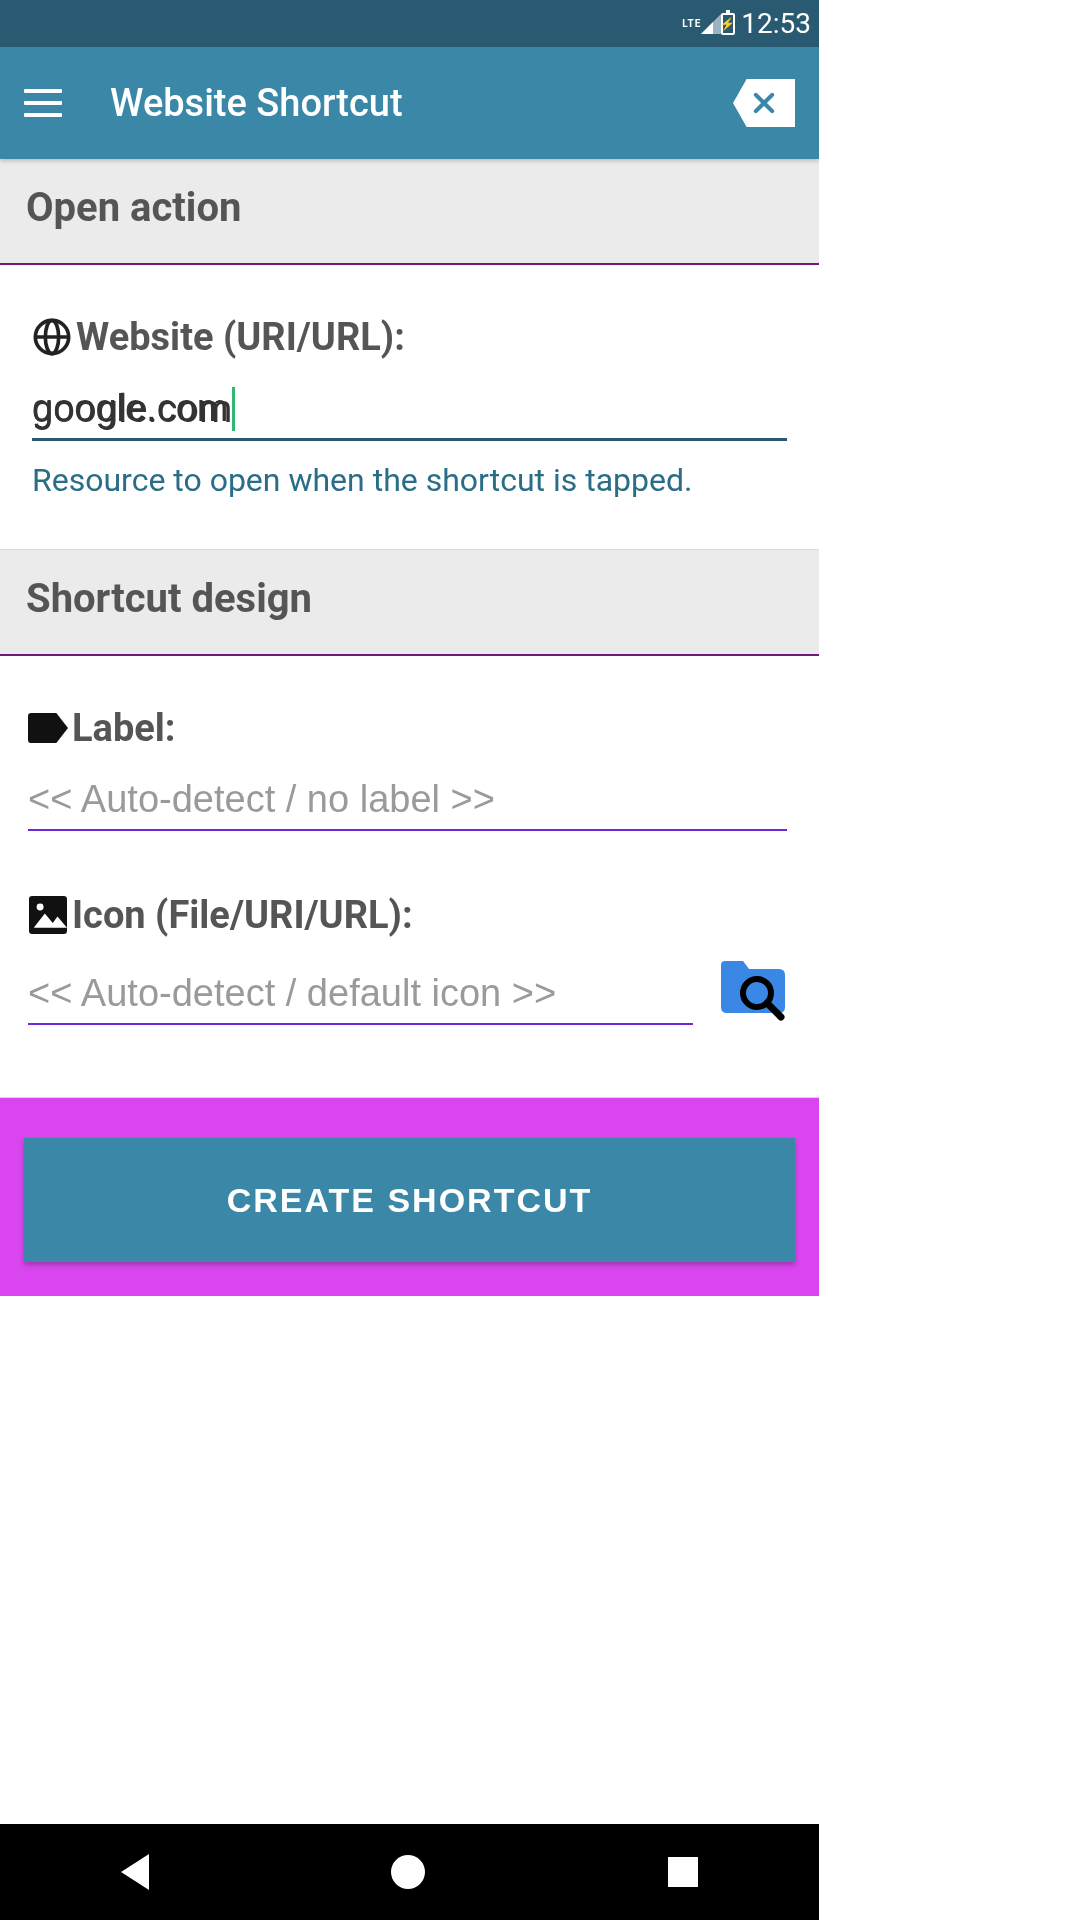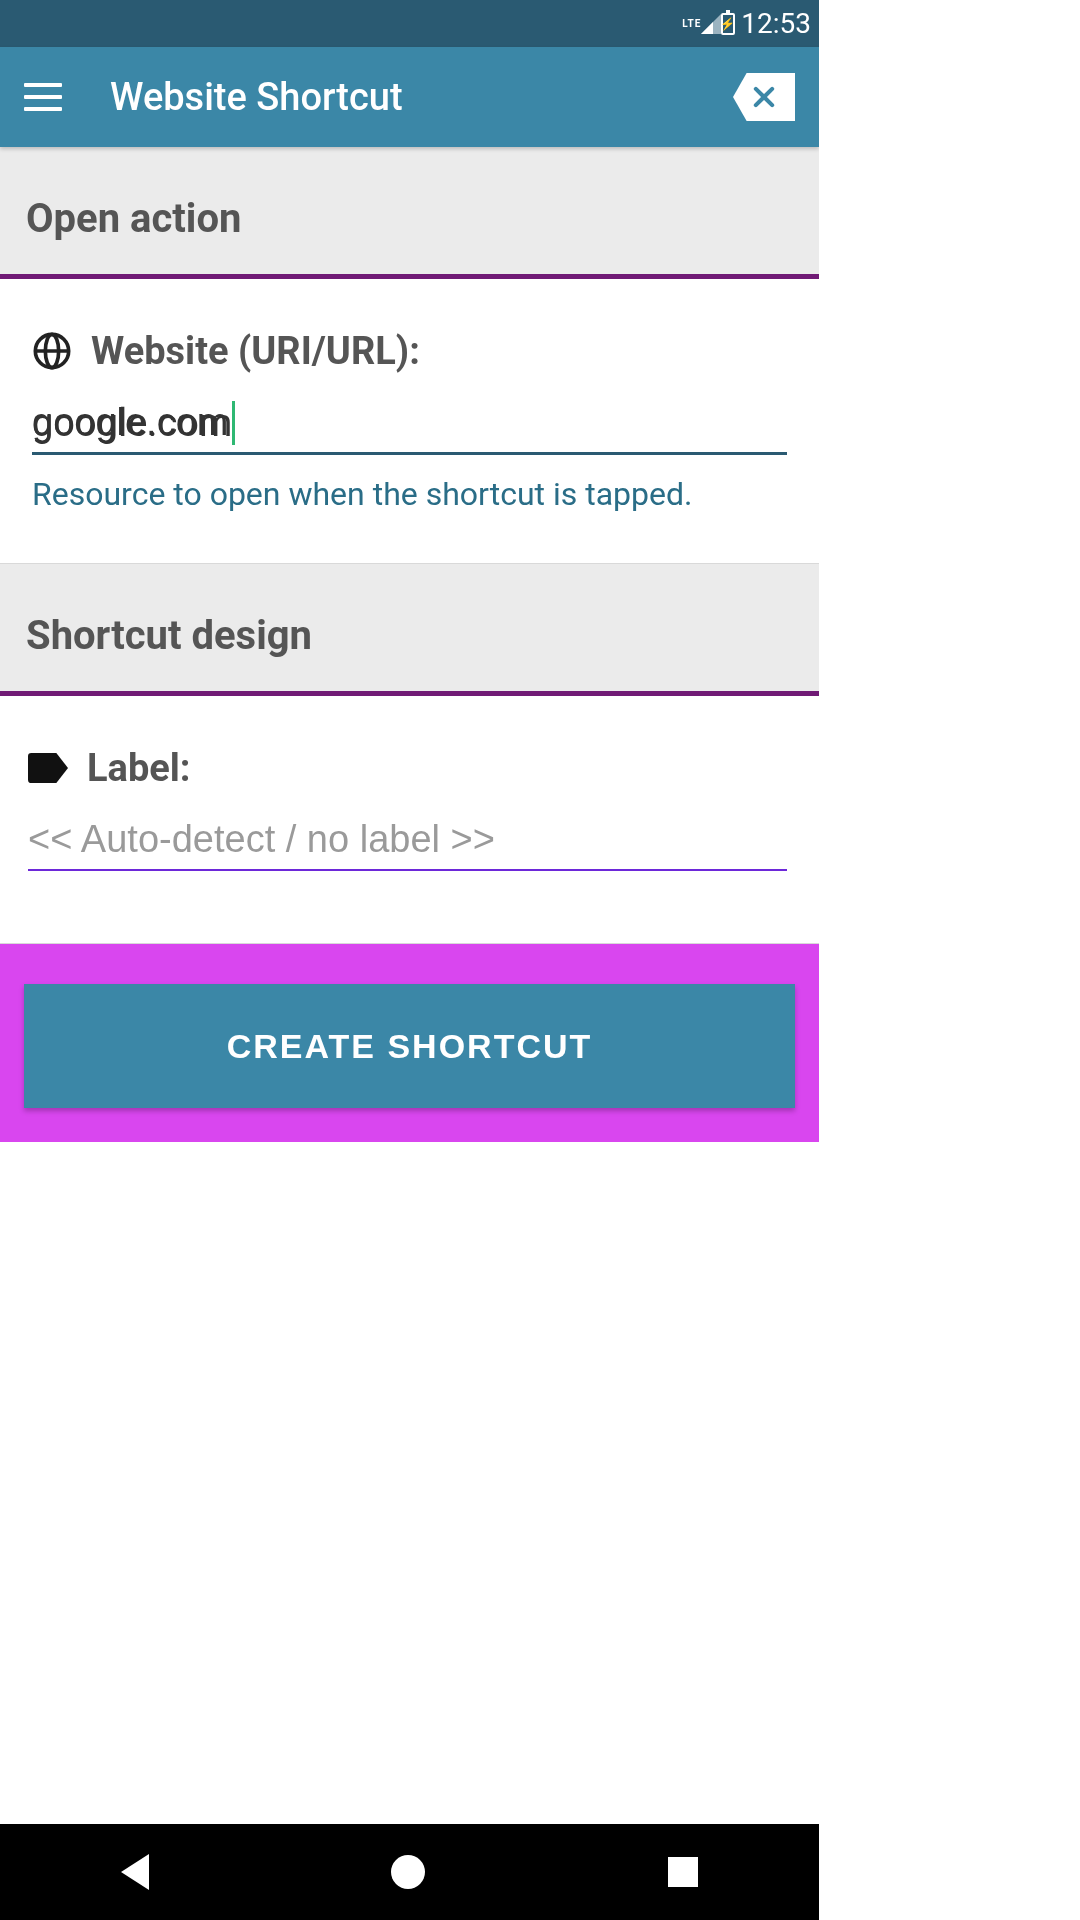--- a/index.html
+++ b/index.html
@@ -17,50 +17,50 @@
     }
     .status-bar .lte { font-size: 10px; font-weight: bold; letter-spacing: 1px; }
     .status-bar .signal { width: 0; height: 0; border-style: solid; border-width: 0 0 20px 20px; border-color: transparent transparent #9bb3c0 transparent; position: relative; }
     .status-bar .signal::after { content: ''; position: absolute; bottom: -20px; left: -20px; width: 0; height: 0; border-style: solid; border-width: 0 0 12px 12px; border-color: transparent transparent #fff transparent; }
     .status-bar .battery { width: 14px; height: 22px; border: 2px solid #fff; border-radius: 2px; position: relative; display:flex; align-items:center; justify-content:center; font-size:12px; font-weight:bold; }
     .status-bar .battery::before { content: ''; position: absolute; top: -5px; left: 3px; width: 4px; height: 3px; background: #fff; }
     .status-bar .time { font-size: 28px; font-weight: 400; margin-left: 6px; }
     
     
     .app-bar {
-      height: 100px;
+      height: 112px;
       background: #3b87a7;
       display: flex;
       align-items: center;
       padding: 13px 24px;
       color: #fff;
       position: relative;
       box-shadow: 0 2px 4px rgba(0,0,0,0.2);
     }
     .menu-icon { width: 38px; height: 28px; display: flex; flex-direction: column; justify-content: space-between; cursor: pointer; }
     .menu-icon span { display: block; height: 4px; background: #fff; border-radius: 1px; }
     .app-title { font-size: 38px; font-weight: 500; margin-left: 48px; }
     .close-btn { position: absolute; right: 24px; width: 62px; height: 48px; background: #fff; display:flex; align-items:center; justify-content:center; cursor:pointer;
       clip-path: polygon(22% 0, 100% 0, 100% 100%, 22% 100%, 0 50%); }
     .close-btn svg { width: 28px; height: 28px; }
     
     
     .section-header {
       background: #ebebeb;
-      padding: 48px 26px 32px;
-      border-bottom: 5px solid #701a75;
+      padding: 25px 26px 32px;
+      border-bottom: 2px solid #701a75;
       font-size: 40px;
       font-weight: 700;
       color: #555;
     }
     
     
     .card { background: #fff; padding: 50px 32px 50px; border-bottom: 1px solid #d9d9d9; }
     
-    .field-label-row { display: flex; align-items: center; gap: 19px; margin-bottom: 22px; }
+    .field-label-row { display: flex; align-items: center; gap: 4px; margin-bottom: 22px; }
     .field-label-row .icon-slot { width: 40px; height: 40px; display:flex; align-items:center; justify-content:center; }
     .field-label { font-size: 38px; font-weight: 700; color: #555; }
     
     .text-input {
       width: 100%;
       border: none;
       border-bottom: 3px solid #2a5a72;
       font-size: 38px;
       padding: 6px 0 8px;
       outline: none;
@@ -176,20 +176,42 @@
       <span class="icon-slot">
         <svg class="icon" width="40" height="30" viewBox="0 0 24 18">
           <path d="M0 2 Q0 0 2 0 L17 0 L24 9 L17 18 L2 18 Q0 18 0 16 Z" fill="#111"></path>
         </svg>
       </span>
       <span class="field-label">Label:</span>
     </div>
     <input type="text" class="text-input unfocused" placeholder="&lt;&lt; Auto-detect / no label &gt;&gt;" style="">
   </div>
 
+  <div class="field-group">
+    <div class="field-label-row">
+      <span class="icon-slot">
+        <svg class="icon" width="38" height="38" viewBox="0 0 24 24">
+          <rect x="0" y="0" width="24" height="24" rx="2" fill="#111"></rect>
+          <circle cx="7" cy="7" r="2.2" fill="#fff"></circle>
+          <path d="M3 20 L10 11 L15 17 L18 13 L24 20 Z" fill="#fff"></path>
+        </svg>
+      </span>
+      <span class="field-label">Icon (File/URI/URL):</span>
+    </div>
+    <div class="icon-row">
+      <input type="text" class="text-input unfocused" placeholder="&lt;&lt; Auto-detect / default icon &gt;&gt;" style="">
+      <div class="browse-btn">
+        <svg class="icon" width="70" height="62" viewBox="0 0 70 62">
+          <path d="M4 10 L4 6 Q4 2 8 2 L26 2 L32 10 L62 10 Q68 10 68 16 L68 48 Q68 54 62 54 L10 54 Q4 54 4 48 Z" fill="#3b87e5"></path>
+          <circle cx="40" cy="34" r="14" fill="none" stroke="#000" stroke-width="6"></circle>
+          <line x1="50" y1="44" x2="64" y2="58" stroke="#000" stroke-width="7" stroke-linecap="round"></line>
+        </svg>
+      </div>
+    </div>
+  </div>
 </div>
 
 <div class="action-area">
   <button class="create-btn">CREATE SHORTCUT</button>
 </div>
 
 <div class="nav-bar">
   <div class="nav-back"></div>
   <div class="nav-home"></div>
   <div class="nav-recent"></div>

